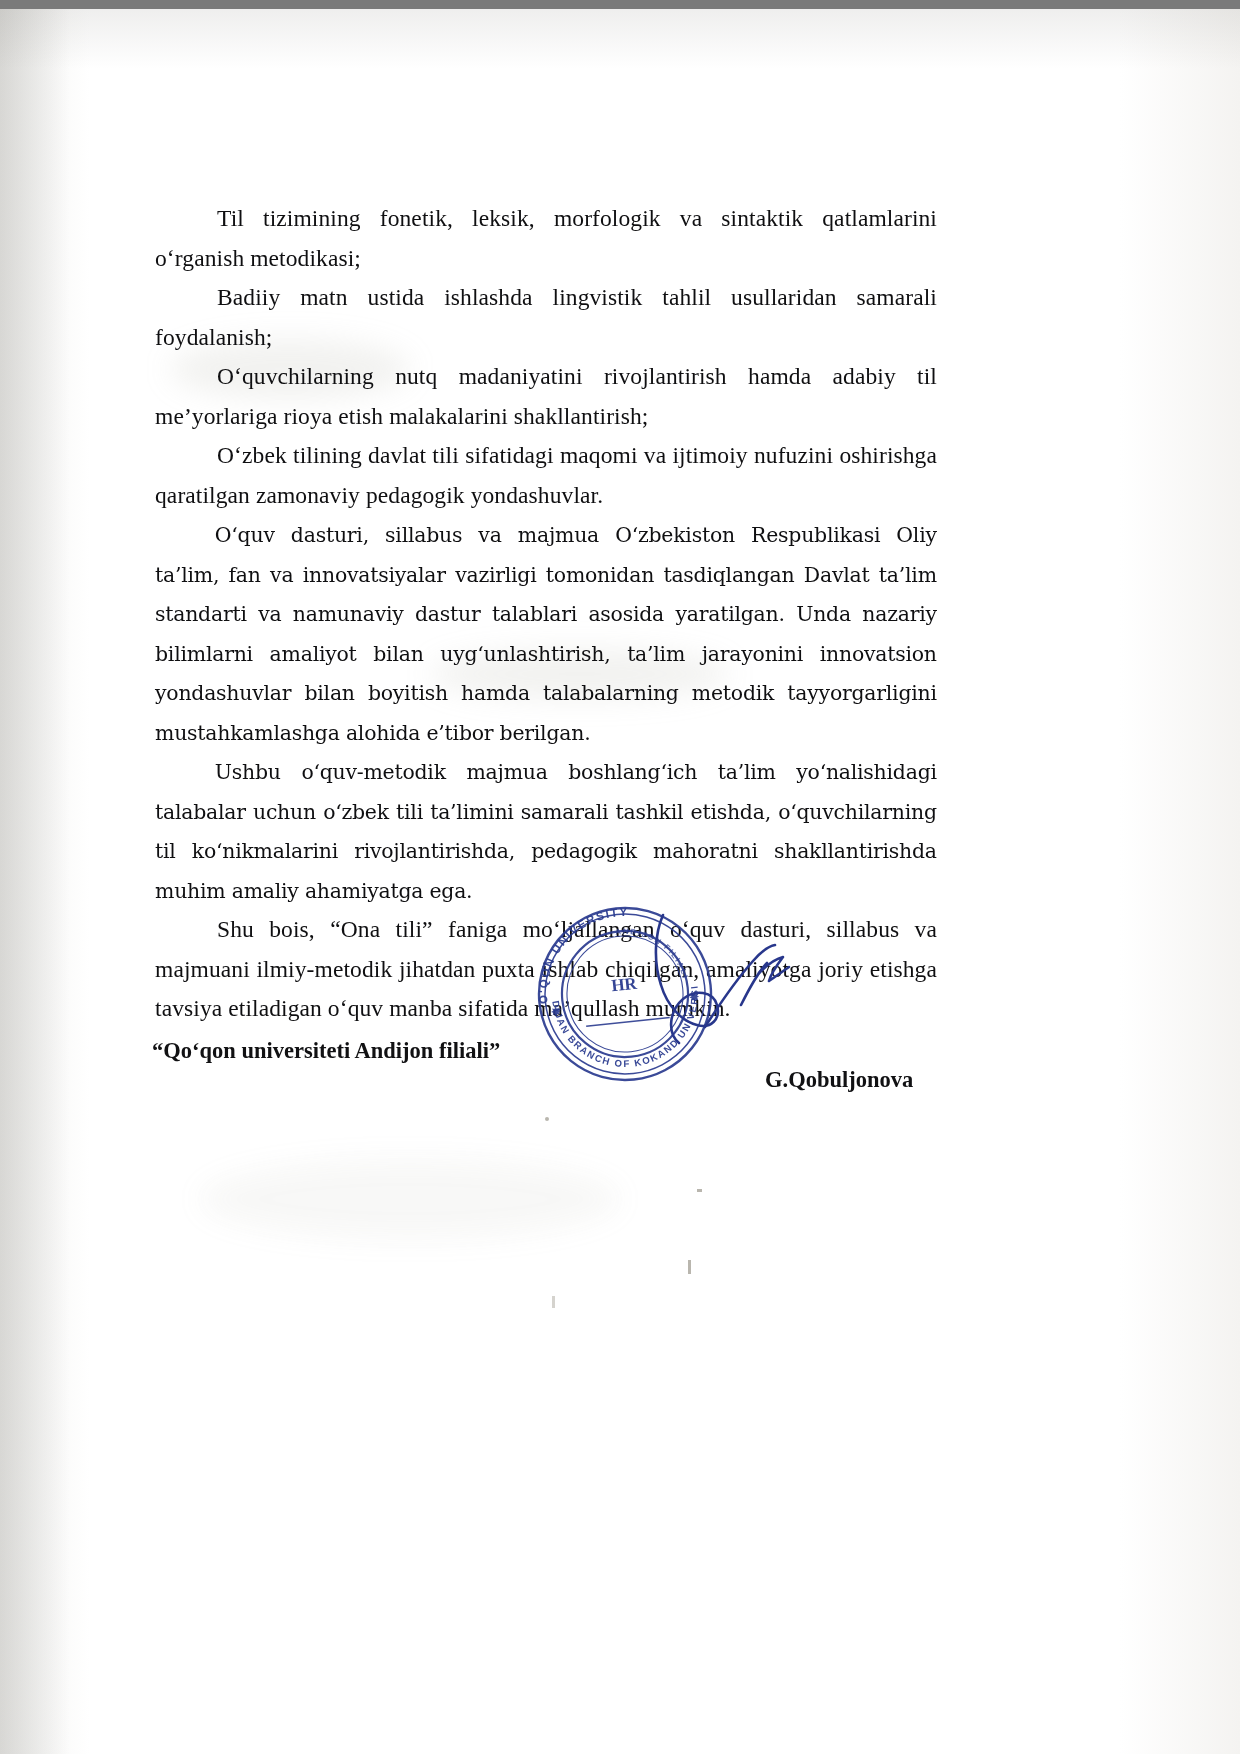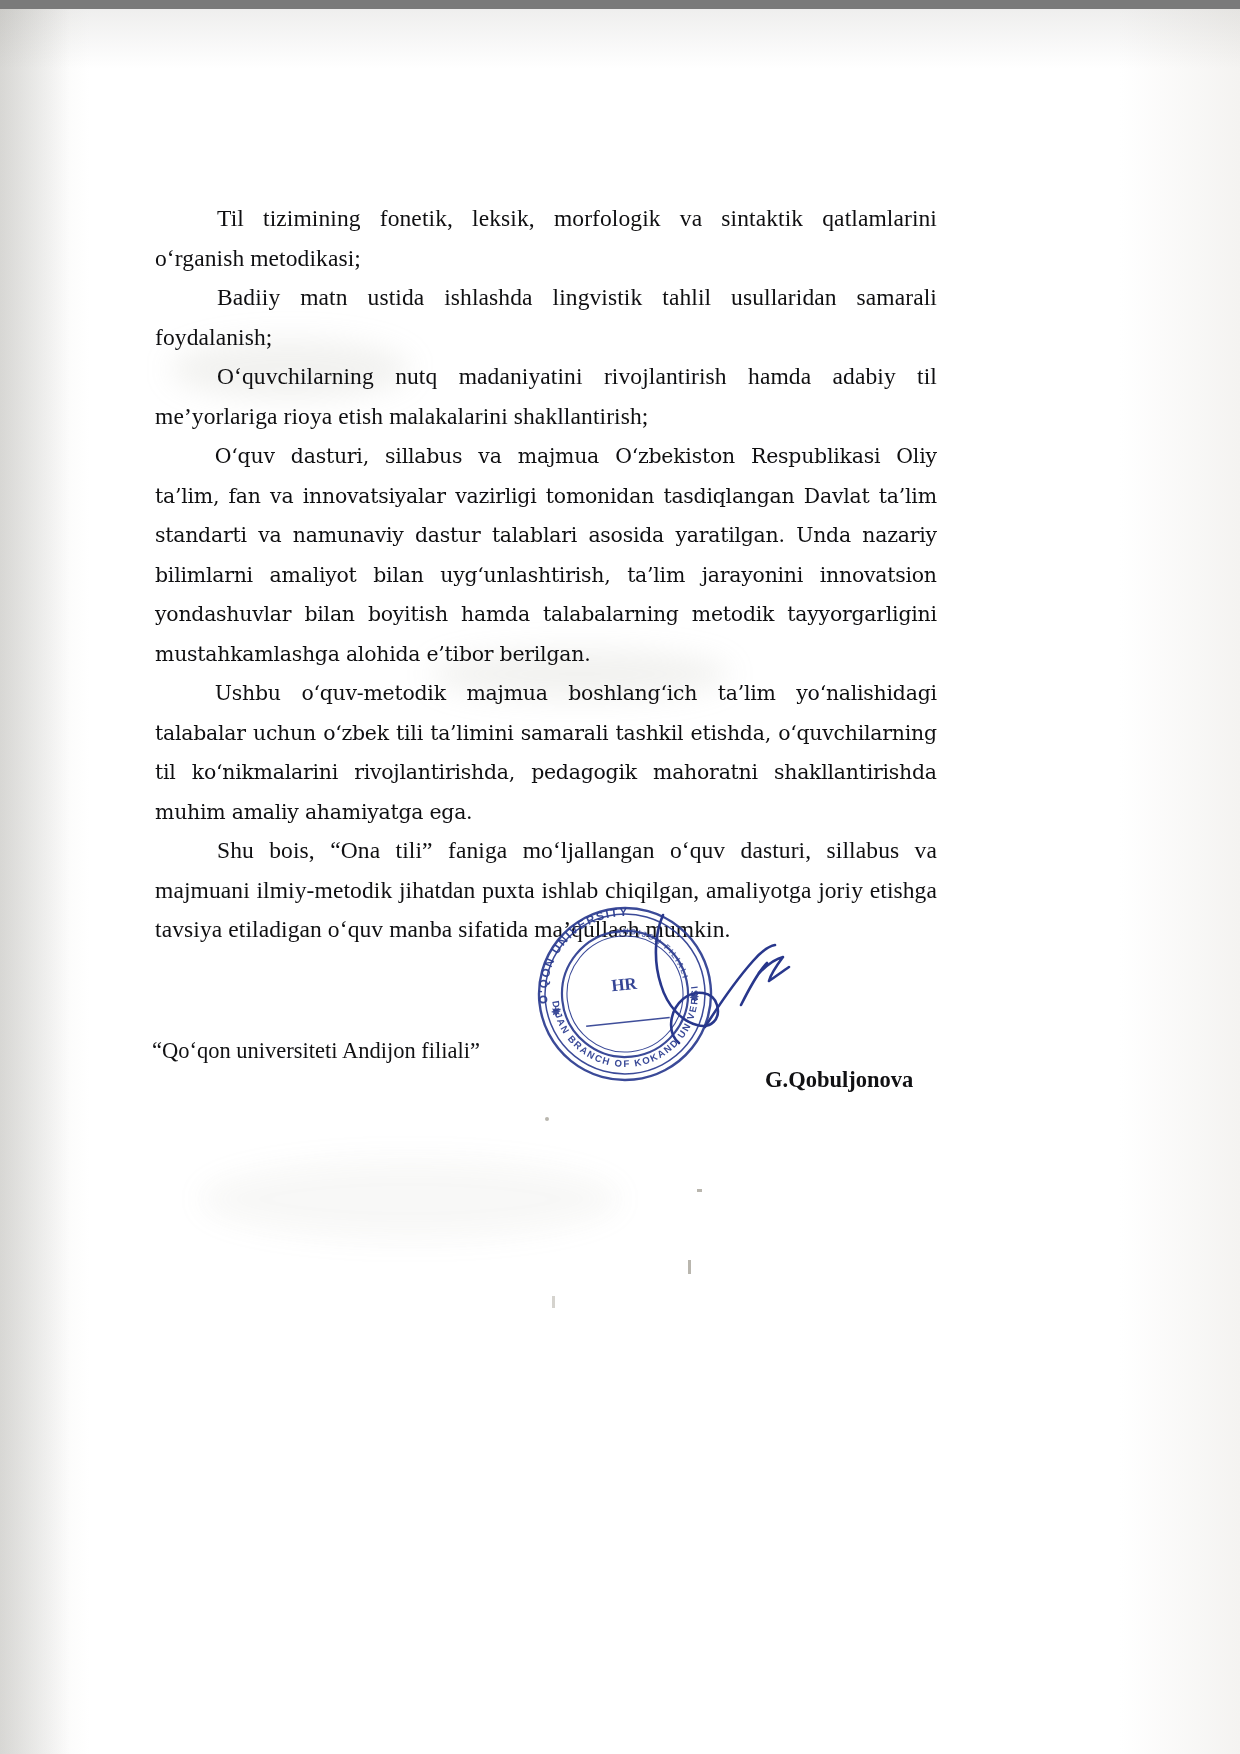--- a/index.html
+++ b/index.html
@@ -86,21 +86,21 @@
 
   
   .sig-block {
     position: absolute;
     left: 152px;
     top: 1026px;
     width: 800px;
   }
   .sig-line {
     font-family: "Liberation Serif", "DejaVu Serif", serif;
-    font-weight: normal;
+    font-weight: bold;
     font-size: 22.5px;
     line-height: 32px;
     color: #111113;
     white-space: nowrap;
   }
   .sig-name {
     position: absolute;
     left: 765px;
     top: 1058px;
     font-family: "Liberation Serif", "DejaVu Serif", serif;
@@ -151,20 +151,21 @@
   <div class="speck" style="left:697px;top:1180px;width:5px;height:3px;"></div>
   <div class="speck" style="left:688px;top:1251px;width:3px;height:14px;"></div>
   <div class="speck" style="left:552px;top:1287px;width:3px;height:12px;opacity:.6;"></div>
 
   <div class="content">
 
     <div class="block-a">
       <p class="para"><span class="indent"></span><span>Til tizimining fonetik, leksik, morfologik va sintaktik qatlamlarini o‘rganish metodikasi;</span></p>
       <p class="para"><span class="indent"></span><span>Badiiy matn ustida ishlashda lingvistik tahlil usullaridan samarali foydalanish;</span></p>
       <p class="para"><span class="indent"></span><span>O‘quvchilarning nutq madaniyatini rivojlantirish hamda adabiy til me’yorlariga rioya etish malakalarini shakllantirish;</span></p>
+      <p class="para"><span class="indent"></span><span>O‘zbek tilining davlat tili sifatidagi maqomi va ijtimoiy nufuzini oshirishga qaratilgan zamonaviy pedagogik yondashuvlar.</span></p>
     </div>
 
     <div class="block-b">
       <p class="para"><span class="indent"></span><span>O‘quv dasturi, sillabus va majmua O‘zbekiston Respublikasi Oliy ta’lim, fan va innovatsiyalar vazirligi tomonidan tasdiqlangan Davlat ta’lim standarti va namunaviy dastur talablari asosida yaratilgan. Unda nazariy bilimlarni amaliyot bilan uyg‘unlashtirish, ta’lim jarayonini innovatsion yondashuvlar bilan boyitish hamda talabalarning metodik tayyorgarligini mustahkamlashga alohida e’tibor berilgan.</span></p>
       <p class="para"><span class="indent"></span><span>Ushbu o‘quv-metodik majmua boshlang‘ich ta’lim yo‘nalishidagi talabalar uchun o‘zbek tili ta’limini samarali tashkil etishda, o‘quvchilarning til ko‘nikmalarini rivojlantirishda, pedagogik mahoratni shakllantirishda muhim amaliy ahamiyatga ega.</span></p>
     </div>
 
     <div class="block-c">
       <p class="para"><span class="indent"></span><span>Shu bois, “Ona tili” faniga mo‘ljallangan o‘quv dasturi, sillabus va majmuani ilmiy-metodik jihatdan puxta ishlab chiqilgan, amaliyotga joriy etishga tavsiya etiladigan o‘quv manba sifatida ma’qullash mumkin.</span></p>
     </div>

